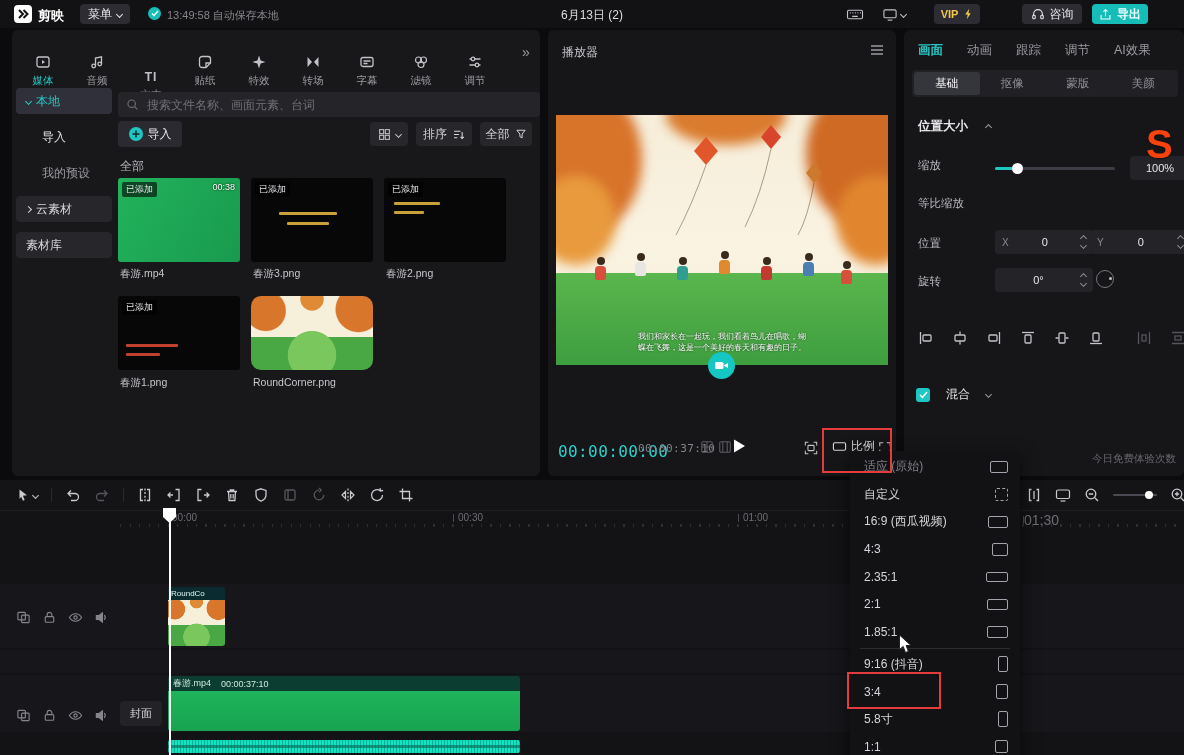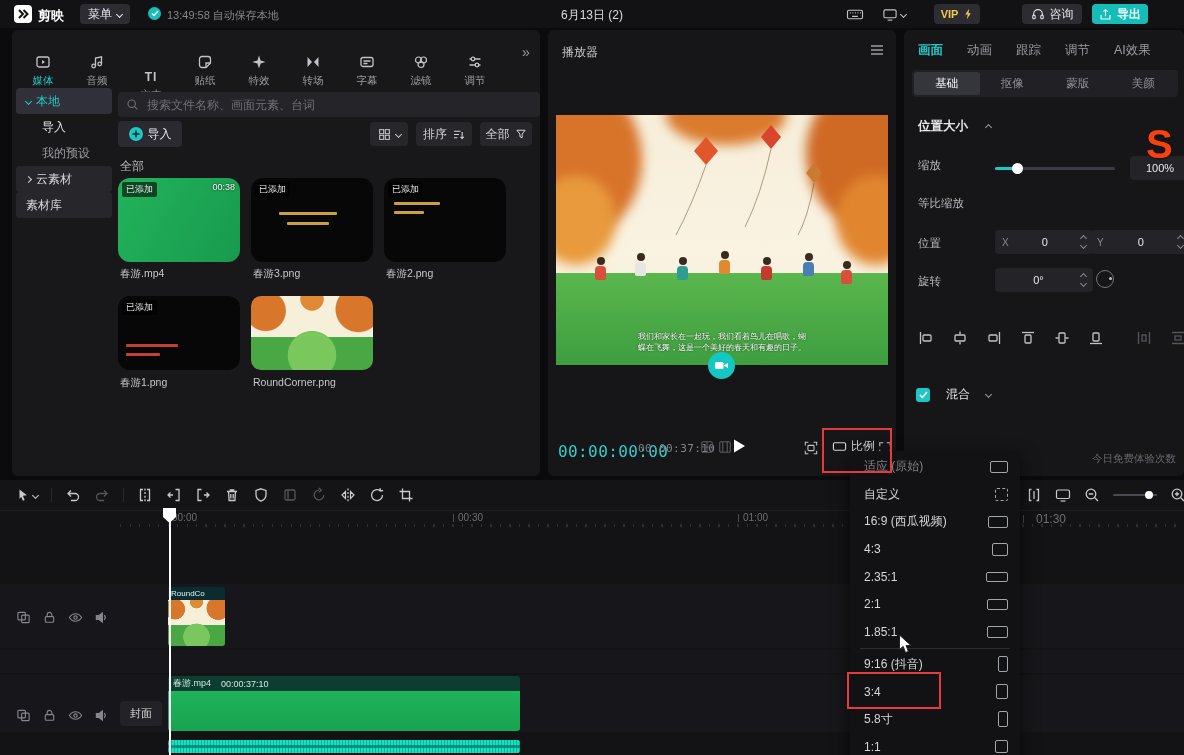--- a/index.html
+++ b/index.html
@@ -18,21 +18,21 @@
   
   .topbar{position:absolute;left:0;top:0;width:1184px;height:28px;background:#121214;}
   
   .mtab{width:54px;display:flex;flex-direction:column;align-items:center;gap:4px;color:#9b9ba2;font-size:10.5px;padding-top:7px;cursor:default;}
   .mtab.active{color:#27c9c5;}
   .ti{font-size:12px;font-weight:700;letter-spacing:1px;margin-top:31px;}
   .sbitem{height:26px;display:flex;align-items:center;padding:0 10px;border-radius:4px;color:#9b9ba2;font-size:12px;gap:5px;}
   .sbitem.on{background:#30303a;color:#27c9c5;}
   .sbitem.box{background:#26262b;color:#d8d8dc;}
   .card-name{position:absolute;font-size:10.5px;color:#c6c6cb;white-space:nowrap;}
-  .thumb{position:absolute;border-radius:12px;overflow:hidden;}
+  .thumb{position:absolute;border-radius:3px;overflow:hidden;}
   .badge{position:absolute;left:4px;top:4px;background:rgba(0,0,0,.6);color:#e8e8ea;font-size:9px;padding:1px 4px;border-radius:2px;}
   .dur{position:absolute;right:5px;top:4px;color:#fff;font-size:9px;text-shadow:0 0 2px #000;}
   .goldbar{position:absolute;height:3px;background:#c9a03a;border-radius:1px;}
   .redbar{position:absolute;height:3px;background:#c2402f;border-radius:1px;}
   .cartoon{background:
     radial-gradient(circle at 12% 20%, #d8762c 0 16%, rgba(0,0,0,0) 17%),
     radial-gradient(circle at 88% 18%, #d8762c 0 18%, rgba(0,0,0,0) 19%),
     radial-gradient(circle at 50% 4%, #e08a36 0 12%, rgba(0,0,0,0) 13%),
     radial-gradient(circle at 50% 80%, #7ac75e 0 28%, rgba(0,0,0,0) 29%),
     linear-gradient(#f6efda 0 55%, #49a844 55%);}
@@ -210,21 +210,21 @@
               <path d="M2.5 5h11M2.5 11h11"></path>
               <circle cx="6" cy="5" r="1.8" fill="#18181b"></circle>
               <circle cx="10" cy="11" r="1.8" fill="#18181b"></circle>
             </svg>
           </span>
         <span>调节</span>
       </div>
     </div>
     <span class="abs" style="left:510px;top:14px;color:#9b9ba2;font-size:14px;">»</span>
 
-    <div class="abs" style="left:4px;top:58px;width:96px;display:flex;flex-direction:column;">
+    <div class="abs" style="left:4px;top:58px;width:96px;display:flex;flex-direction:column;gap:10px;">
       <div class="sbitem on">
         <span class="cv cv-s cv-d"></span>
         <span>本地</span>
       </div>
       <div class="sbitem" style="padding-left:26px;color:#e4e4e8;">
         <span>导入</span>
       </div>
       <div class="sbitem" style="padding-left:26px;">
         <span>我的预设</span>
       </div>
@@ -665,21 +665,21 @@
         <span>00:00</span>
       </div>
     <div class="abs row" style="left:453px;top:32px;gap:4px;font-size:10px;color:#6e6e75;">
         <span style="width:1px;height:8px;background:#4a4a52;"></span>
         <span>00:30</span>
       </div>
     <div class="abs row" style="left:738px;top:32px;gap:4px;font-size:10px;color:#6e6e75;">
         <span style="width:1px;height:8px;background:#4a4a52;"></span>
         <span>01:00</span>
       </div>
-    <div class="abs row" style="left:1023px;top:32px;gap:12px;font-size:12px;color:#6e6e75;">
+    <div class="abs row" style="left:1023px;top:32px;gap:0;font-size:14px;color:#6e6e75;">
         <span style="width:1px;height:8px;background:#4a4a52;"></span>
         <span>01:30</span>
       </div>
 
     <div class="lane" style="top:104px;height:64px;"></div>
     <div class="lane" style="top:170px;height:23px;"></div>
     <div class="lane" style="top:195px;height:57px;"></div>
 
     <div class="row" style="position:absolute;left:16px;top:130px;gap:11px;">
       <span class="thico">

